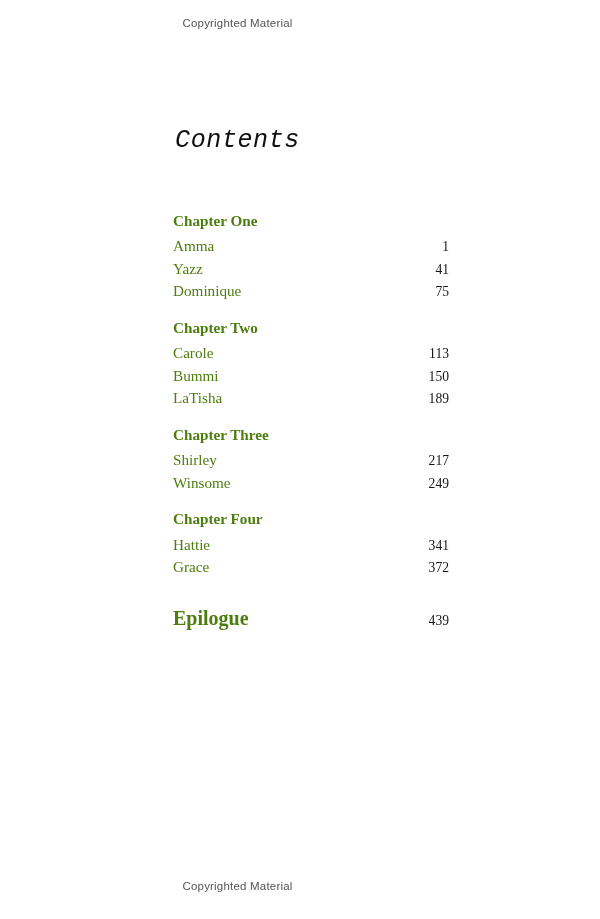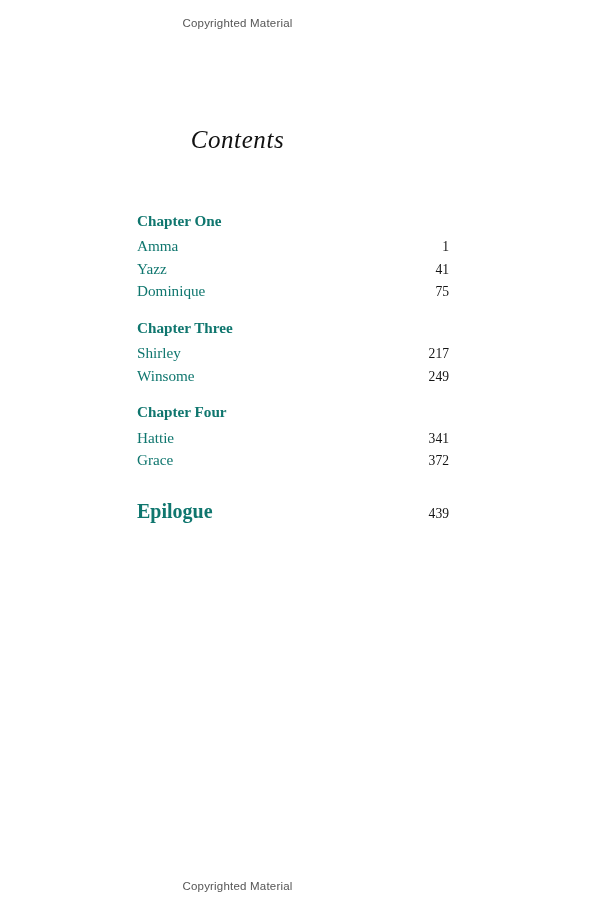--- a/index.html
+++ b/index.html
@@ -35,21 +35,21 @@
   .watermark-bottom { bottom: 27px; }
 
   .contents-title {
     position: absolute;
     top: 126px;
     left: 0;
     width: 100%;
     text-align: center;
     font-size: 25px;
     font-style: italic;
-    font-family: Liberation Serif, serif;
+    font-family: Liberation Mono, monospace;
     color: #111111;
     letter-spacing: 0.6px;
   }
 
   .toc {
     position: absolute;
     top: 213px;
     left: 137px;
     width: 312px;
   }
@@ -63,21 +63,22 @@
     display: flex;
     justify-content: space-between;
     align-items: baseline;
     line-height: 1.0;
     margin-bottom: 7px;
   }
   .row:last-child { margin-bottom: 0; }
 
   .label {
     font-size: 15.2px;
-    color: #0f766e;
+    color: #4d7c0f;
+    margin-left: 36px;
   }
   .page-num {
     font-size: 13.6px;
     color: #141414;
     text-align: right;
     min-width: 30px;
   }
 
   .row.heading .label {
     font-weight: bold;
@@ -136,20 +137,38 @@
       <div class="row entry">
         <span class="label">Yazz</span>
         <span class="page-num">41</span>
       </div>
       <div class="row entry">
         <span class="label">Dominique</span>
         <span class="page-num">75</span>
       </div>
     </div>
 
+    <div class="group">
+      <div class="row heading">
+        <span class="label">Chapter Two</span>
+        <span class="page-num"></span>
+      </div>
+      <div class="row entry">
+        <span class="label">Carole</span>
+        <span class="page-num">113</span>
+      </div>
+      <div class="row entry">
+        <span class="label">Bummi</span>
+        <span class="page-num">150</span>
+      </div>
+      <div class="row entry">
+        <span class="label">LaTisha</span>
+        <span class="page-num">189</span>
+      </div>
+    </div>
 
     <div class="group">
       <div class="row heading">
         <span class="label">Chapter Three</span>
         <span class="page-num"></span>
       </div>
       <div class="row entry">
         <span class="label">Shirley</span>
         <span class="page-num">217</span>
       </div>

